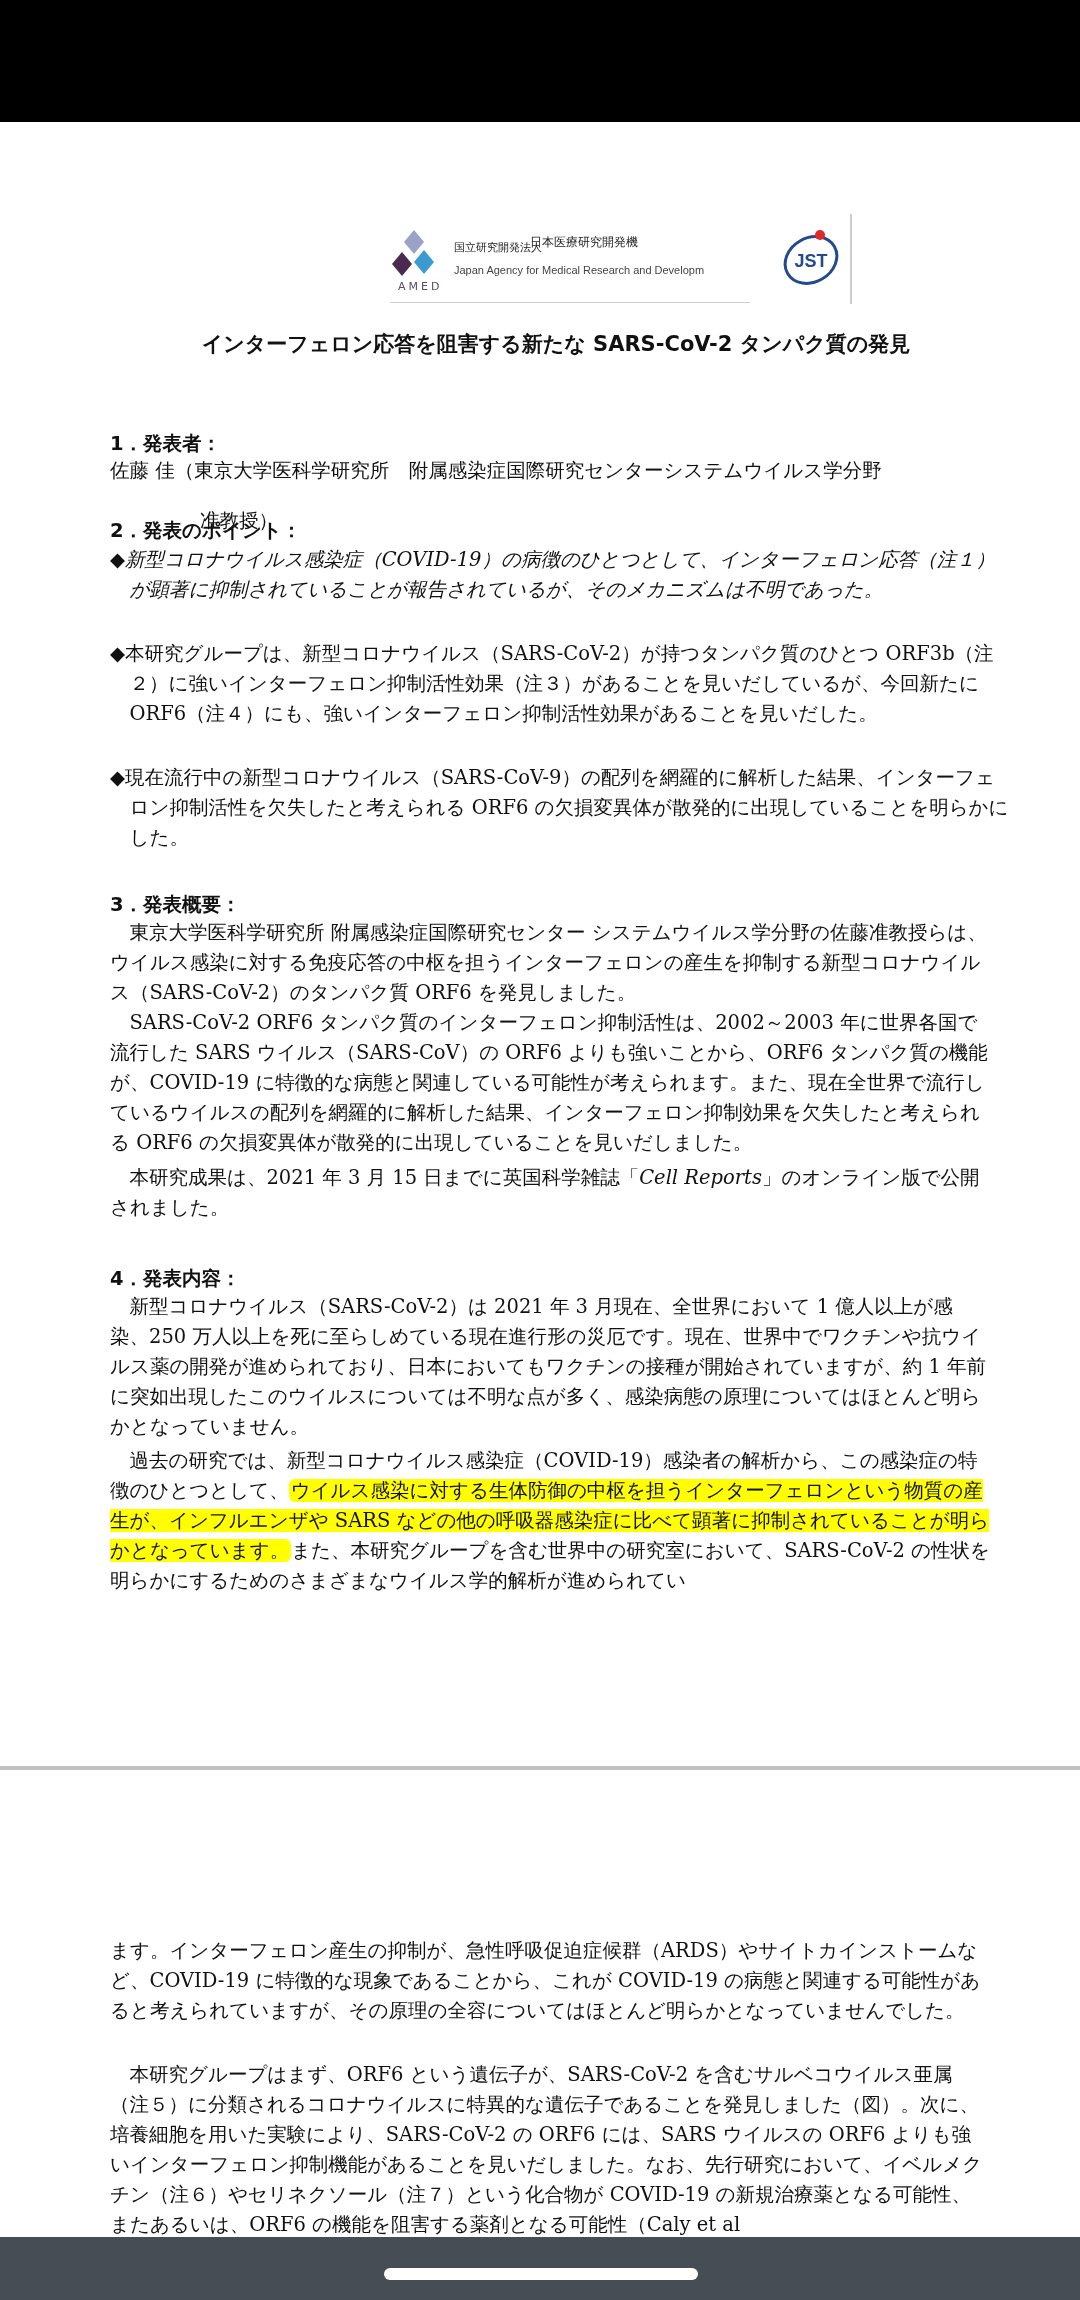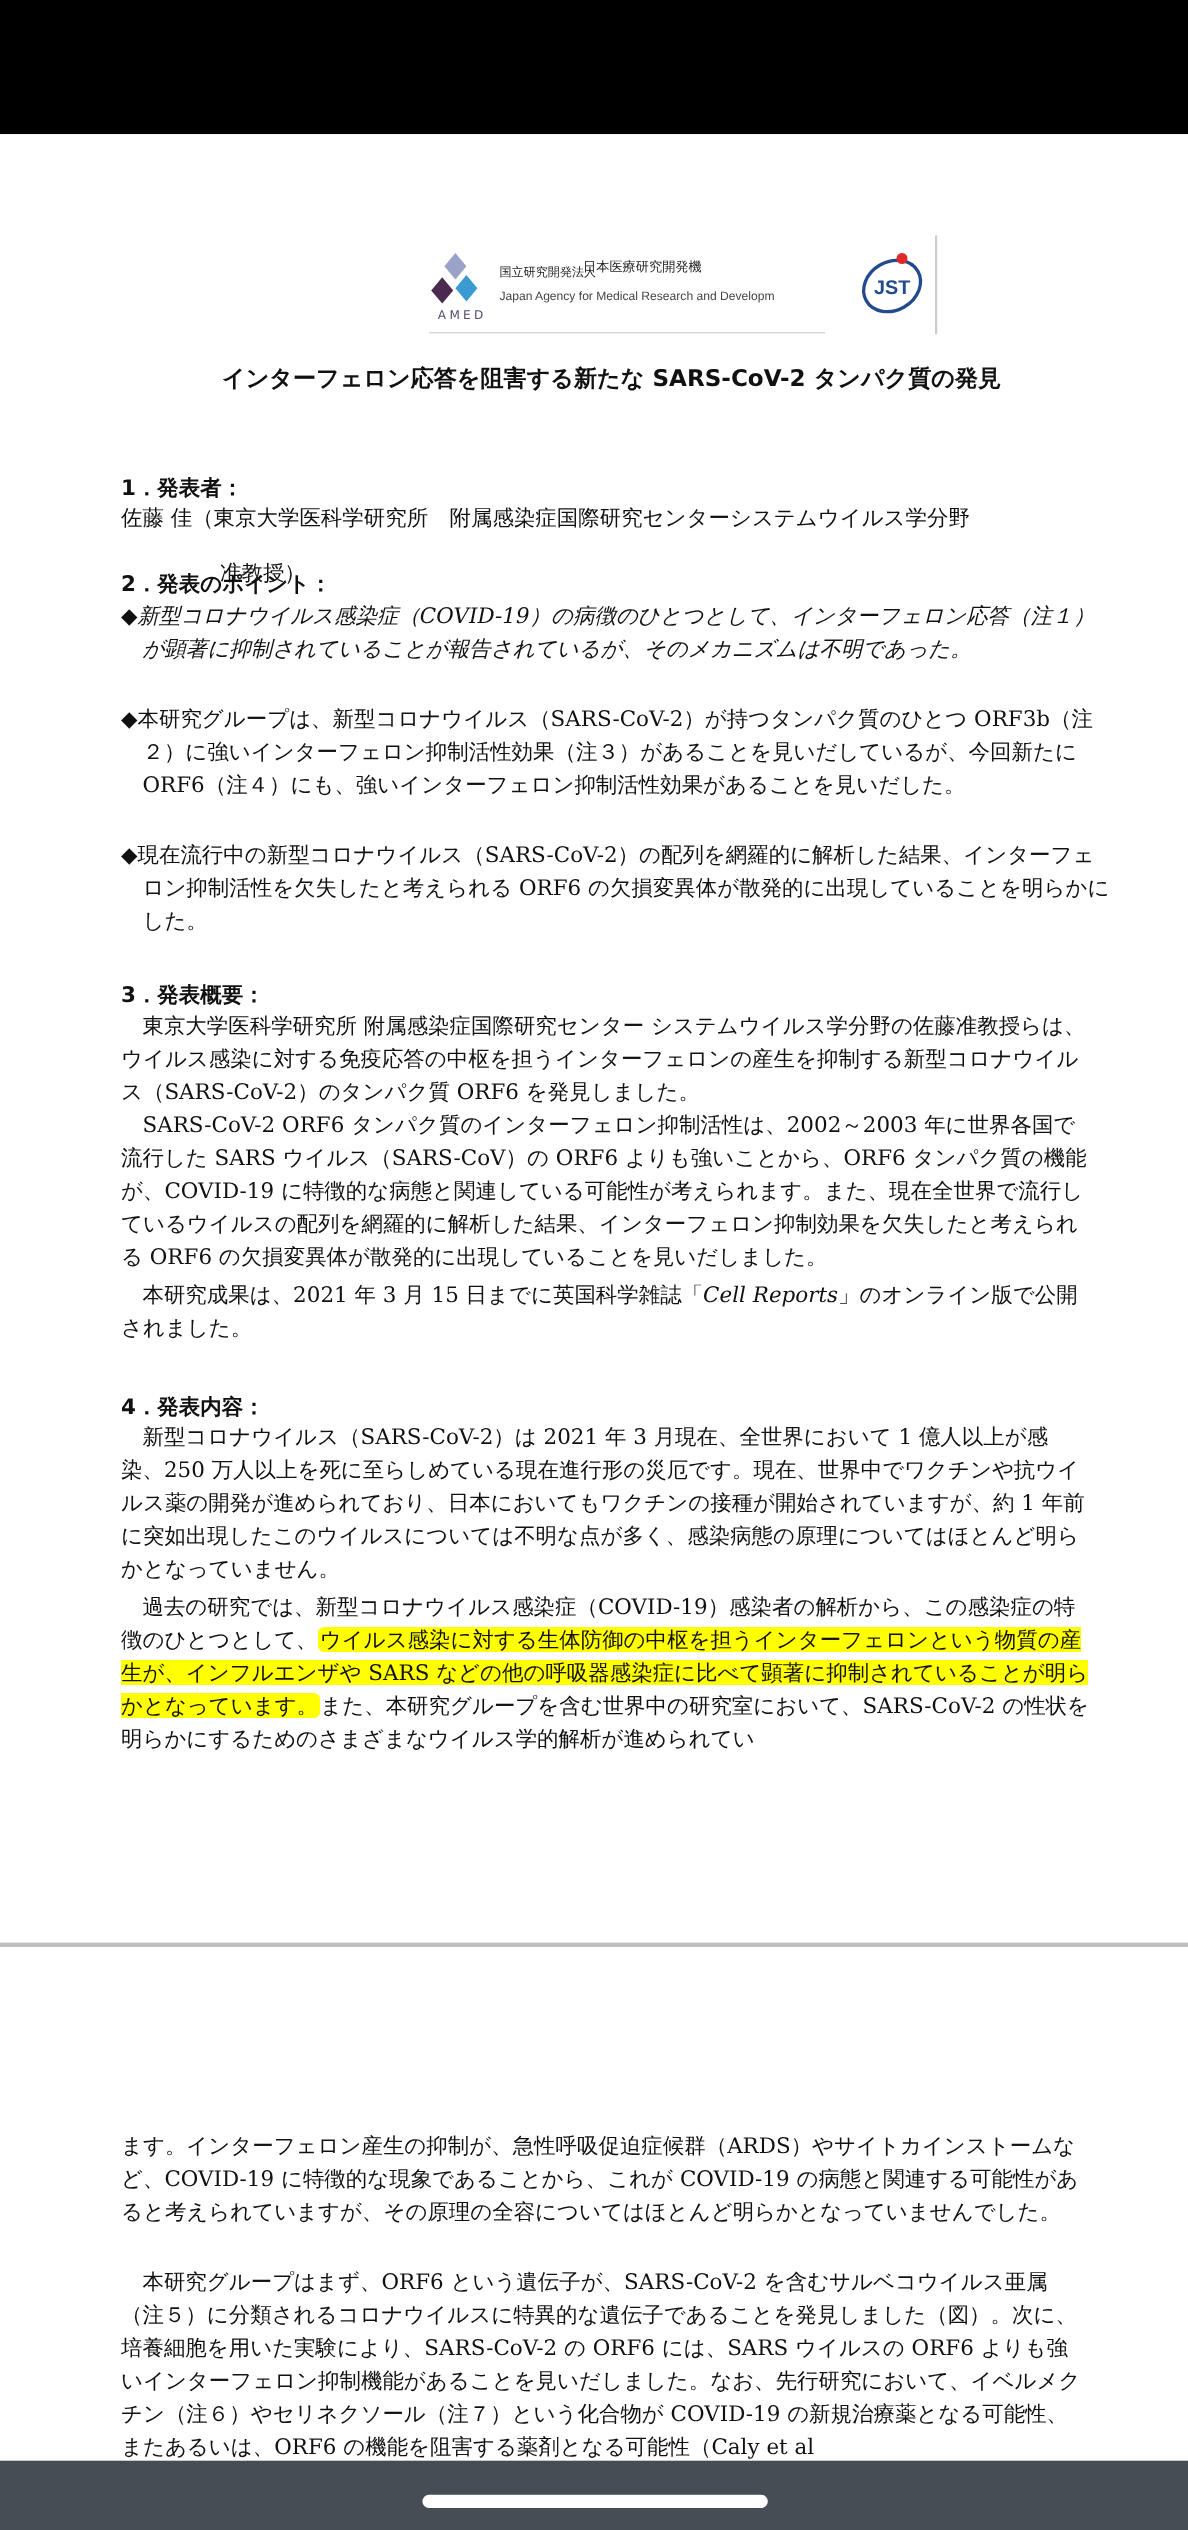--- a/index.html
+++ b/index.html
@@ -71,21 +71,21 @@
 
 <div class="doc-title">インターフェロン応答を阻害する新たな SARS-CoV-2 タンパク質の発見</div>
 
 <div class="heading" style="top:430px;">1．発表者：</div>
 <div class="text" style="top:456px;">佐藤 佳（東京大学医科学研究所　附属感染症国際研究センターシステムウイルス学分野</div>
 <div class="text" style="top:486px; left:200px; width:700px;margin-top:20px;">准教授）</div>
 
 <div class="heading" style="top:517px;">2．発表のポイント：</div>
 <div class="text bullet" style="top:545px;font-style:italic;">◆新型コロナウイルス感染症（COVID-19）の病徴のひとつとして、インターフェロン応答（注１）が顕著に抑制されていることが報告されているが、そのメカニズムは不明であった。</div>
 <div class="text bullet" style="top:639px;">◆本研究グループは、新型コロナウイルス（SARS-CoV-2）が持つタンパク質のひとつ ORF3b（注２）に強いインターフェロン抑制活性効果（注３）があることを見いだしているが、今回新たに ORF6（注４）にも、強いインターフェロン抑制活性効果があることを見いだした。</div>
-<div class="text bullet" style="top:763px;">◆現在流行中の新型コロナウイルス（SARS-CoV-2）の配列を網羅的に解析した結果、インターフェロン抑制活性を欠失したと考えられる ORF6 の欠損変異体が散発的に出現していることを明らかにした。</div>
+<div class="text bullet" style="top:763px;">◆現在流行中の新型コロナウイルス（SARS-CoV-9）の配列を網羅的に解析した結果、インターフェロン抑制活性を欠失したと考えられる ORF6 の欠損変異体が散発的に出現していることを明らかにした。</div>
 
 <div class="heading" style="top:891px;">3．発表概要：</div>
 <div class="text indent" style="top:918px;">東京大学医科学研究所 附属感染症国際研究センター システムウイルス学分野の佐藤准教授らは、ウイルス感染に対する免疫応答の中枢を担うインターフェロンの産生を抑制する新型コロナウイルス（SARS-CoV-2）のタンパク質 ORF6 を発見しました。</div>
 <div class="text indent" style="top:1008px;">SARS-CoV-2 ORF6 タンパク質のインターフェロン抑制活性は、2002～2003 年に世界各国で流行した SARS ウイルス（SARS-CoV）の ORF6 よりも強いことから、ORF6 タンパク質の機能が、COVID-19 に特徴的な病態と関連している可能性が考えられます。また、現在全世界で流行しているウイルスの配列を網羅的に解析した結果、インターフェロン抑制効果を欠失したと考えられる ORF6 の欠損変異体が散発的に出現していることを見いだしました。</div>
 <div class="text indent" style="top:1163px;"><span>本研究成果は、2021 年 3 月 15 日までに英国科学雑誌「</span><i>Cell Reports</i><span>」のオンライン版で公開されました。</span></div>
 
 <div class="heading" style="top:1265px;">4．発表内容：</div>
 <div class="text indent" style="top:1292px;">新型コロナウイルス（SARS-CoV-2）は 2021 年 3 月現在、全世界において 1 億人以上が感染、250 万人以上を死に至らしめている現在進行形の災厄です。現在、世界中でワクチンや抗ウイルス薬の開発が進められており、日本においてもワクチンの接種が開始されていますが、約 1 年前に突如出現したこのウイルスについては不明な点が多く、感染病態の原理についてはほとんど明らかとなっていません。</div>
 <div class="text indent" style="top:1446px;"><span>過去の研究では、新型コロナウイルス感染症（COVID-19）感染者の解析から、この感染症の特徴のひとつとして、</span><span class="hl">ウイルス感染に対する生体防御の中枢を担うインターフェロンという物質の産生が、インフルエンザや SARS などの他の呼吸器感染症に比べて顕著に抑制されていることが明らかとなっています。</span><span>また、本研究グループを含む世界中の研究室において、SARS-CoV-2 の性状を明らかにするためのさまざまなウイルス学的解析が進められてい</span></div>
 

